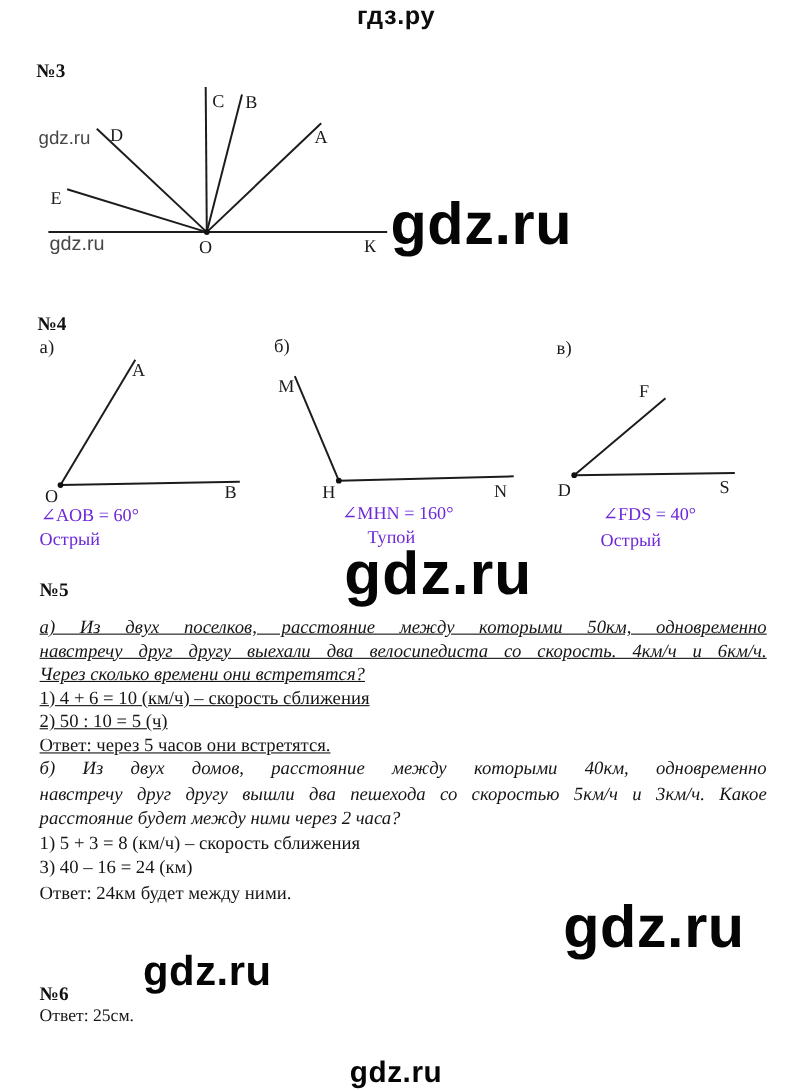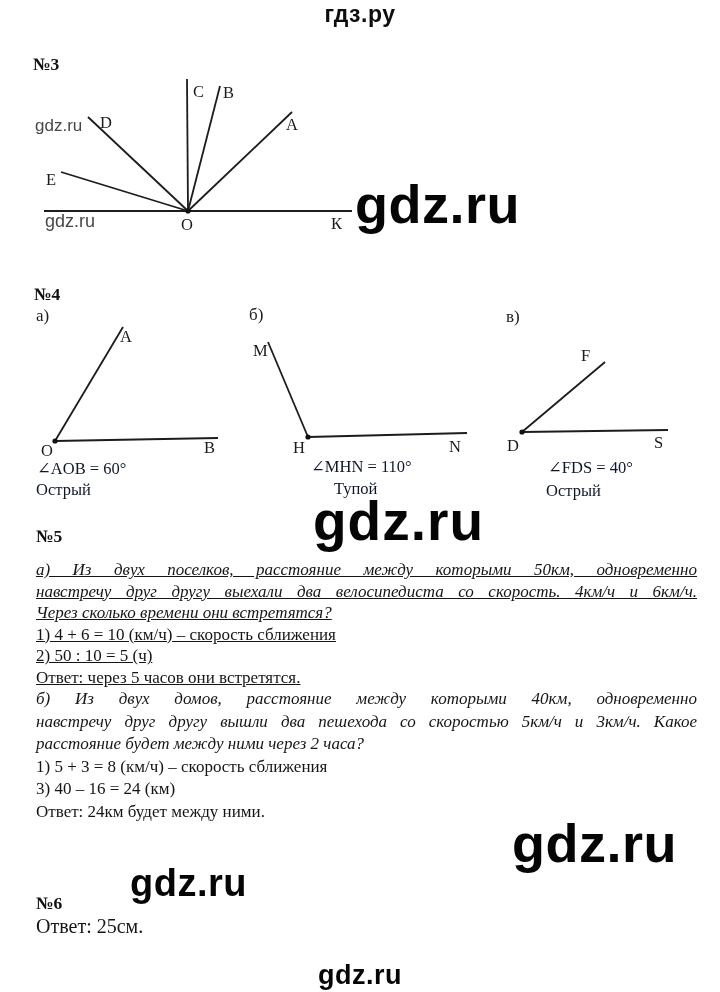--- a/index.html
+++ b/index.html
@@ -3,21 +3,21 @@
 <meta charset="utf-8">
 <style>
   html,body{margin:0;padding:0;background:#fff;}
   .page{position:relative;width:720px;height:992px;background:#ffffff;overflow:hidden;
         font-family:"Liberation Serif",serif;color:#161616;}
   .abs{position:absolute;line-height:1;white-space:nowrap;}
   .serif{font-family:"Liberation Serif","DejaVu Serif",serif;}
   .pt{font-size:16.5px;color:#1b1b1b;}
   .tasklabel{font-weight:bold;font-size:17.5px;color:#111;}
   .sublabel{font-size:17px;color:#1b1b1b;}
-  .caption{font-size:16.5px;color:#0f172a;}
+  .caption{font-size:16.5px;color:#6d28d9;}
   .header{font-family:"Liberation Sans","DejaVu Sans",sans-serif;font-weight:bold;
           font-size:23px;color:#0d0d0d;letter-spacing:0.5px;}
   .wm-big{font-family:"Liberation Sans","DejaVu Sans",sans-serif;font-weight:bold;
           color:#050505;letter-spacing:0.5px;}
   .wm-gray{font-family:"Liberation Sans","DejaVu Sans",sans-serif;color:#474747;}
   .para{position:absolute;left:36px;width:661px;font-size:17px;color:#151515;}
   .para div{white-space:normal;}
   .ital{font-style:italic;}
   .just{text-align:justify;text-align-last:justify;}
   svg{position:absolute;overflow:visible;}
@@ -71,21 +71,21 @@
 
   <div class="abs serif sublabel" style="left:249px;top:306px;">б)</div>
   <svg style="left:255px;top:330px;" width="220" height="115">
     <line x1="53" y1="107" x2="13" y2="12"></line>
     <line x1="53" y1="107" x2="212" y2="103"></line>
     <circle cx="53" cy="107" r="2.6"></circle>
   </svg>
   <div class="abs serif pt" style="left:253px;top:343px;">M</div>
   <div class="abs serif pt" style="left:293px;top:440px;">H</div>
   <div class="abs serif pt" style="left:449px;top:439px;">N</div>
-  <div class="abs serif caption" style="left:311px;top:459px;">∠MHN = 110°</div>
+  <div class="abs serif caption" style="left:311px;top:459px;">∠MHN = 160°</div>
   <div class="abs serif caption" style="left:334px;top:481px;">Тупой</div>
 
   <div class="abs serif sublabel" style="left:506px;top:308px;">в)</div>
   <svg style="left:510px;top:350px;" width="170" height="90">
     <line x1="12" y1="82" x2="95" y2="12"></line>
     <line x1="12" y1="82" x2="158" y2="80"></line>
     <circle cx="12" cy="82" r="2.6"></circle>
   </svg>
   <div class="abs serif pt" style="left:581px;top:348px;">F</div>
   <div class="abs serif pt" style="left:507px;top:438px;">D</div>
@@ -112,17 +112,17 @@
     <div class="ital">расстояние будет между ними через 2 часа?</div>
     <div>1) 5 + 3 = 8 (км/ч) – скорость сближения</div>
     <div>3) 40 – 16 = 24 (км)</div>
     <div>Ответ: 24км будет между ними.</div>
   </div>
 
   <div class="abs wm-big" style="left:512px;top:816px;font-size:54px;">gdz.ru</div>
   <div class="abs wm-big" style="left:130px;top:864px;font-size:38px;">gdz.ru</div>
 
   <div class="abs serif tasklabel" style="left:36px;top:895px;">№6</div>
-  <div class="abs serif" style="left:36px;top:916px;font-size:20px;">Ответ: 25см.</div>
+  <div class="abs serif" style="left:36px;top:916px;font-size:16px;">Ответ: 25см.</div>
 
   <div class="abs wm-big" style="left:0;top:962px;width:720px;text-align:center;font-size:27px;">gdz.ru</div>
 
 </div>
 
 </body></html>

